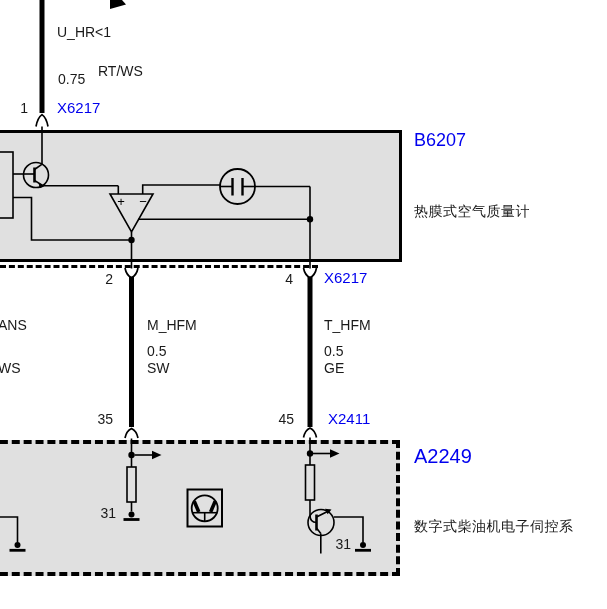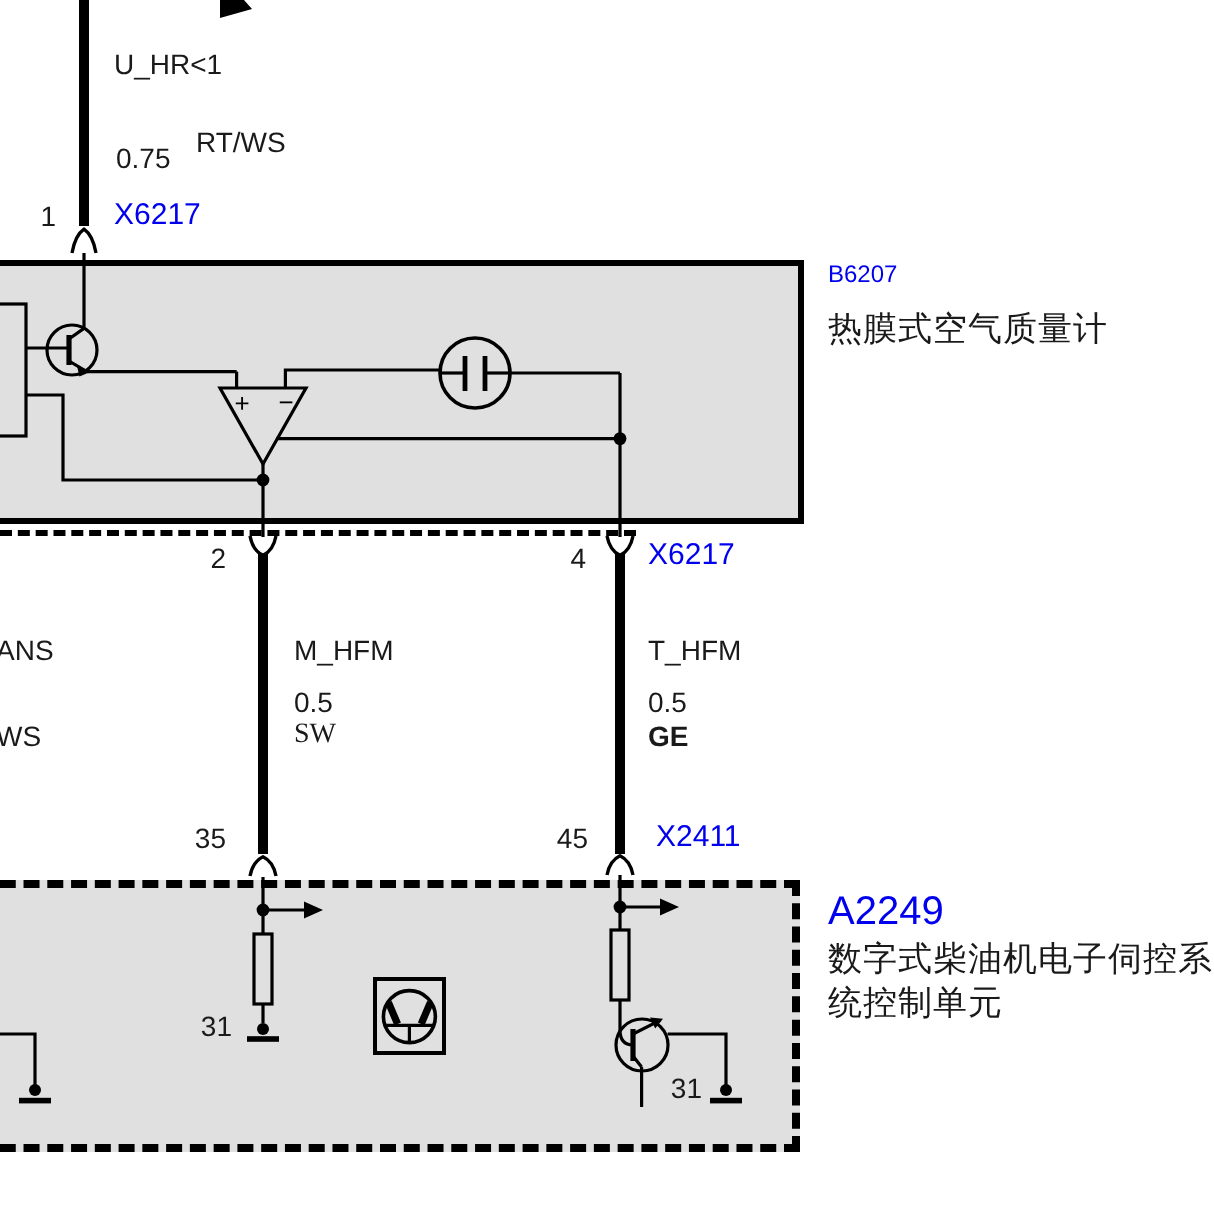--- a/index.html
+++ b/index.html
@@ -9,21 +9,21 @@
   }
   .box{position:absolute;background:#e0e0e0;}
   .box.solid{border:3px solid #000;}
   .box.dashed{border:4px dashed #000;}
   .dashline{position:absolute;border-top:3px dashed #000;}
   svg.art{position:absolute;left:0;top:0;pointer-events:none;}
   .lbl{position:absolute;line-height:1;white-space:nowrap;}
   .sig{font-size:14px;}
   .pin{font-size:14px;text-align:right;}
   .link{font-size:15px;color:#0000ee;cursor:pointer;pointer-events:auto;}
-  .cn{font-size:17px;letter-spacing:0.5px;}
+  .cn{font-size:14px;letter-spacing:0.5px;margin-top:48px;}
 </style>
 </head>
 <body>
 
 <div id="stage">
 
   <div class="box solid" style="left:-12px;top:130px;width:408px;height:126px;"></div>
   <div class="box dashed" style="left:-12px;top:440px;width:404px;height:128px;"></div>
 
   <div class="dashline" style="left:0;top:265px;width:318px;"></div>
@@ -139,40 +139,39 @@
       </g>
     </g>
   </svg>
 
   <div class="lbl sig" style="left:57px;top:25px;">U_HR&lt;1</div>
   <div class="lbl sig" style="left:58px;top:36px;margin-top:36px;">0.75</div>
   <div class="lbl sig" style="left:58px;top:64px;margin-left:40px;">RT/WS</div>
   <div class="lbl pin" style="left:8px;top:101px;width:20px;">1</div>
   <div class="lbl link" style="left:57px;top:100px;">X6217</div>
 
-  <div class="lbl link" style="left:414px;top:131px;font-size:12px;">B6207</div>
+  <div class="lbl link" style="left:414px;top:131px;font-size:18px;">B6207</div>
   <div class="lbl cn" style="left:414px;top:156px;">热膜式空气质量计</div>
 
   <div class="lbl pin" style="left:93px;top:272px;width:20px;">2</div>
   <div class="lbl pin" style="left:273px;top:272px;width:20px;">4</div>
   <div class="lbl link" style="left:324px;top:270px;">X6217</div>
 
   <div class="lbl sig" style="left:-2px;top:318px;">ANS</div>
   <div class="lbl sig" style="left:-2px;top:361px;">WS</div>
   <div class="lbl sig" style="left:147px;top:318px;text-align:right;">M_HFM</div>
   <div class="lbl sig" style="left:147px;top:344px;">0.5</div>
-  <div class="lbl sig" style="left:147px;top:361px;font-family:Liberation Serif, serif;">SW</div>
+  <div class="lbl sig" style="left:147px;top:361px;">SW</div>
   <div class="lbl sig" style="left:324px;top:318px;">T_HFM</div>
   <div class="lbl sig" style="left:324px;top:344px;">0.5</div>
-  <div class="lbl sig" style="left:324px;top:361px;font-weight:bold;">GE</div>
+  <div class="lbl sig" style="left:324px;top:361px;">GE</div>
 
   <div class="lbl pin" style="left:93px;top:412px;width:20px;">35</div>
   <div class="lbl pin" style="left:274px;top:412px;width:20px;text-align:right;">45</div>
   <div class="lbl link" style="left:328px;top:411px;">X2411</div>
 
   <div class="lbl link" style="left:414px;top:446px;font-size:20px;">A2249</div>
   <div class="lbl cn" style="left:414px;top:471px;">数字式柴油机电子伺控系</div>
-  <div class="lbl cn" style="left:414px;top:493px;">统控制单元</div>
 
   <div class="lbl pin" style="left:98px;top:506px;width:18px;">31</div>
   <div class="lbl pin" style="left:333px;top:537px;width:18px;">31</div>
 
 </div>
 
 </body></html>

